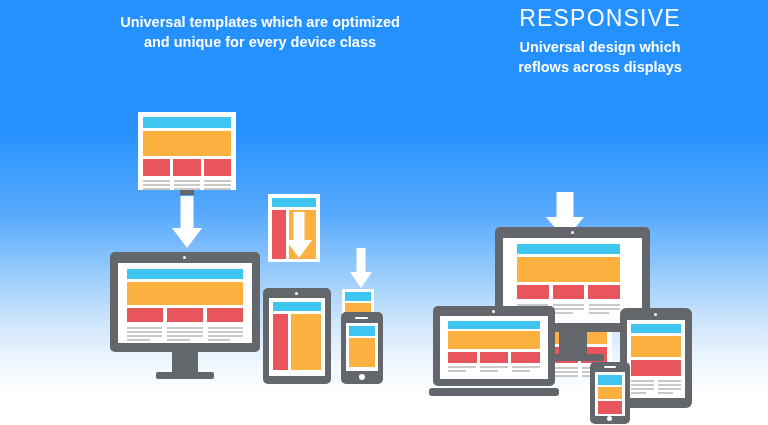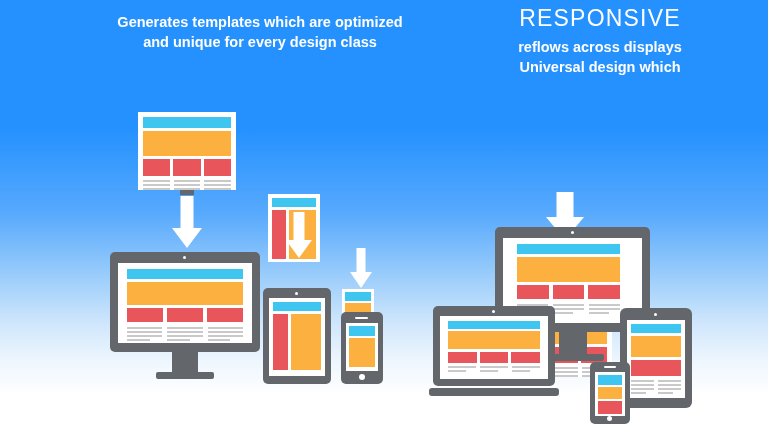--- a/index.html
+++ b/index.html
@@ -167,30 +167,30 @@
   #dev-phone-r .screen { position: absolute; left: 5px; top: 10px; width: 30px; height: 44px; background: #ffffff; padding: 3px; }
   #dev-phone-r .bar-blue { height: 10px; }
   #dev-phone-r .bar-orange { height: 12px; margin-top: 2px; }
   #dev-phone-r .bar-red { height: 13px; margin-top: 2px; }
 </style>
 </head>
 <body>
 
 <div class="col-head" id="head-adaptive">
   <div class="sub">
-    <div>Generates templates which are optimized</div>
-    <div>and unique for every design class</div>
+    <div>Universal templates which are optimized</div>
+    <div>and unique for every device class</div>
   </div>
 </div>
 
 <div class="col-head" id="head-responsive">
   <div class="title">RESPONSIVE</div>
   <div class="sub">
+    <div>Universal design which</div>
     <div>reflows across displays</div>
-    <div>Universal design which</div>
   </div>
 </div>
 
 <div class="mock" id="tpl-desktop-sm">
   <div class="bar-blue"></div>
   <div class="bar-orange"></div>
   <div class="row cards">
     <div class="bar-red"></div>
     <div class="bar-red"></div>
     <div class="bar-red"></div>

